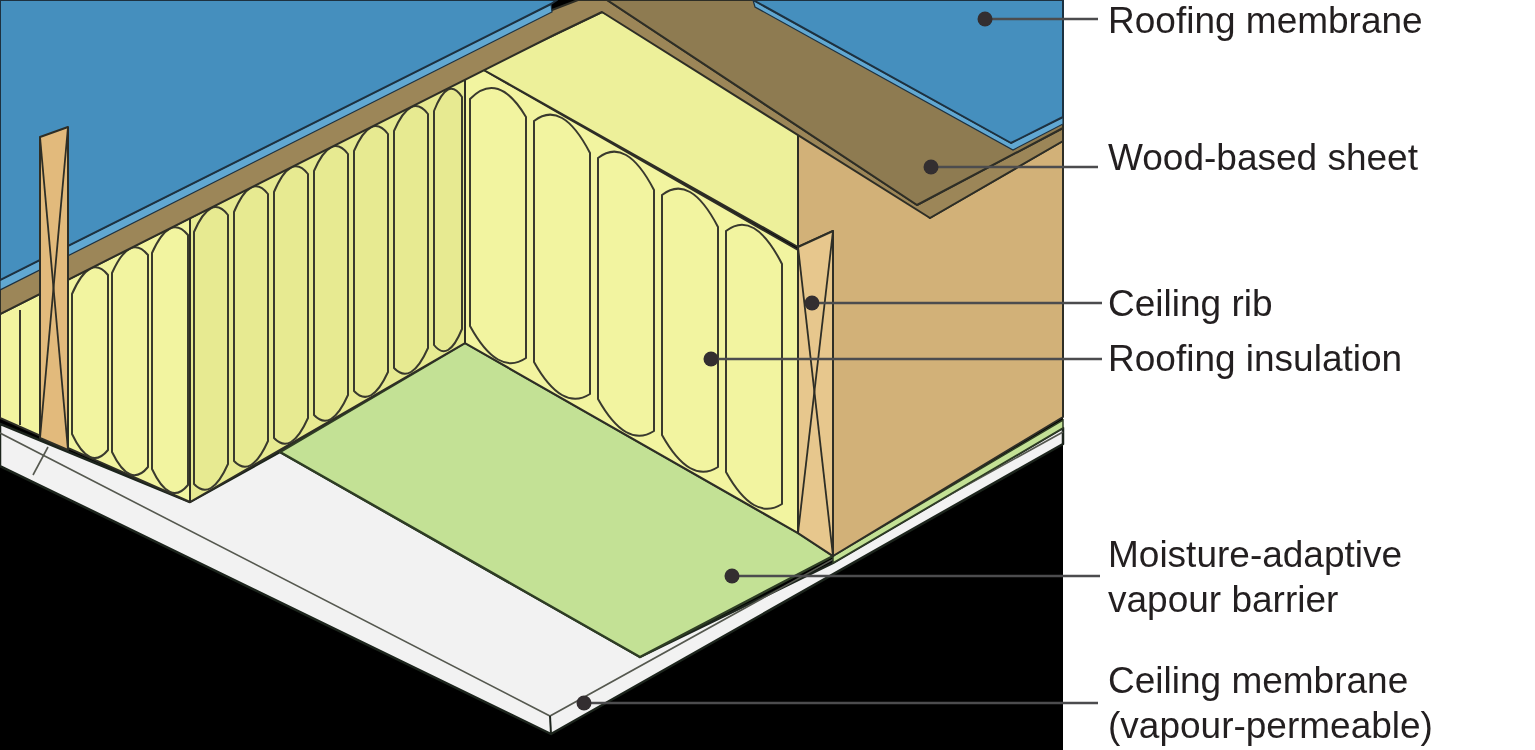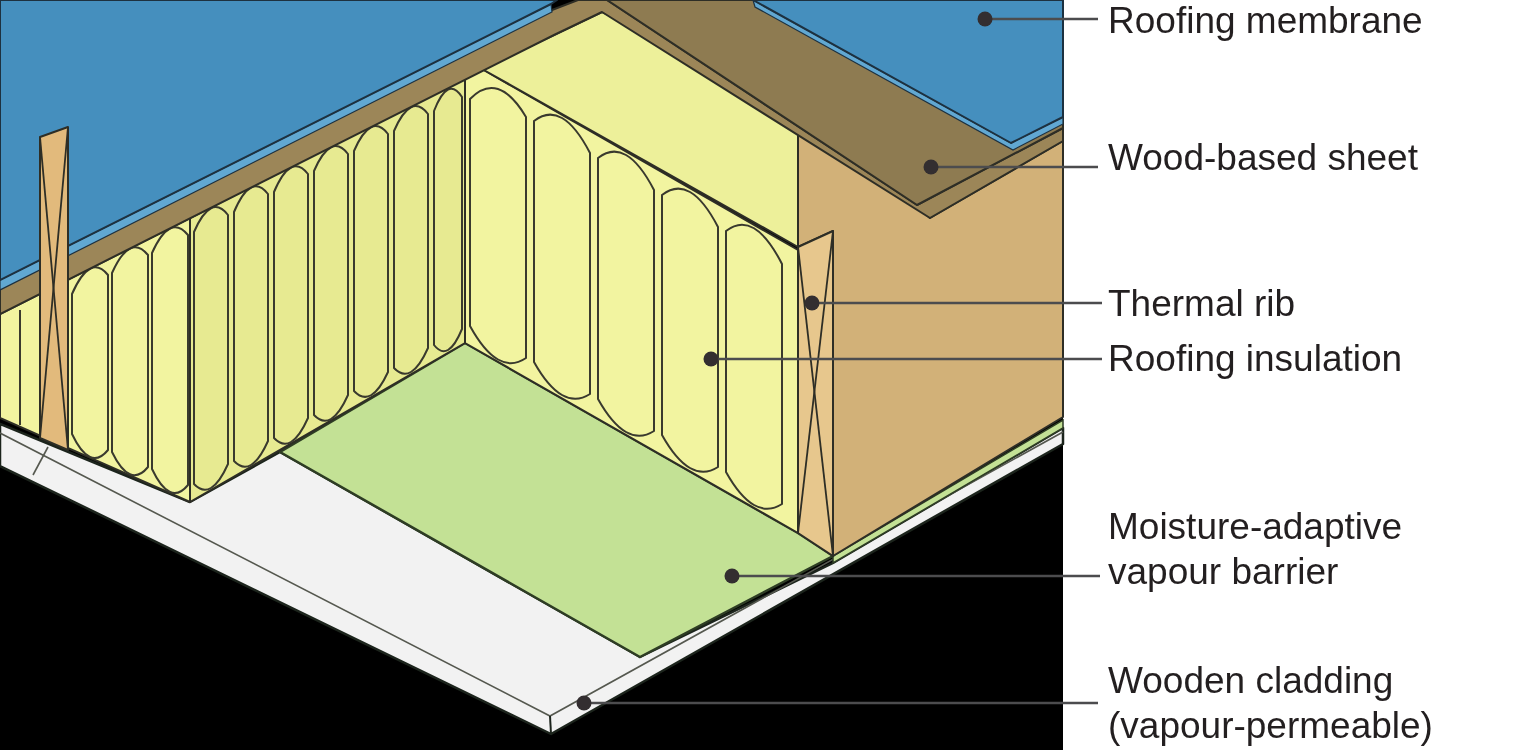--- a/index.html
+++ b/index.html
@@ -117,18 +117,18 @@
     <circle cx="931" cy="167" r="7.5"></circle>
     <circle cx="812" cy="303" r="7.5"></circle>
     <circle cx="711" cy="359" r="7.5"></circle>
     <circle cx="732" cy="576" r="7.5"></circle>
     <circle cx="584" cy="703" r="7.5"></circle>
   </g>
 </svg>
 
 <div class="label" style="top:-2px">Roofing membrane</div>
 <div class="label" style="top:135px">Wood-based sheet</div>
-<div class="label" style="top:281px">Thermal rib</div>
+<div class="label" style="top:281px">Ceiling rib</div>
 <div class="label" style="top:336px">Roofing insulation</div>
-<div class="label" style="top:504px;width:330px">Moisture-adaptive vapour barrier</div>
-<div class="label" style="top:658px;width:360px">Wooden cladding (vapour-permeable)</div>
+<div class="label" style="top:532px;width:330px">Moisture-adaptive vapour barrier</div>
+<div class="label" style="top:658px;width:360px">Ceiling membrane (vapour-permeable)</div>
 
 </div>
 
 </body></html>

